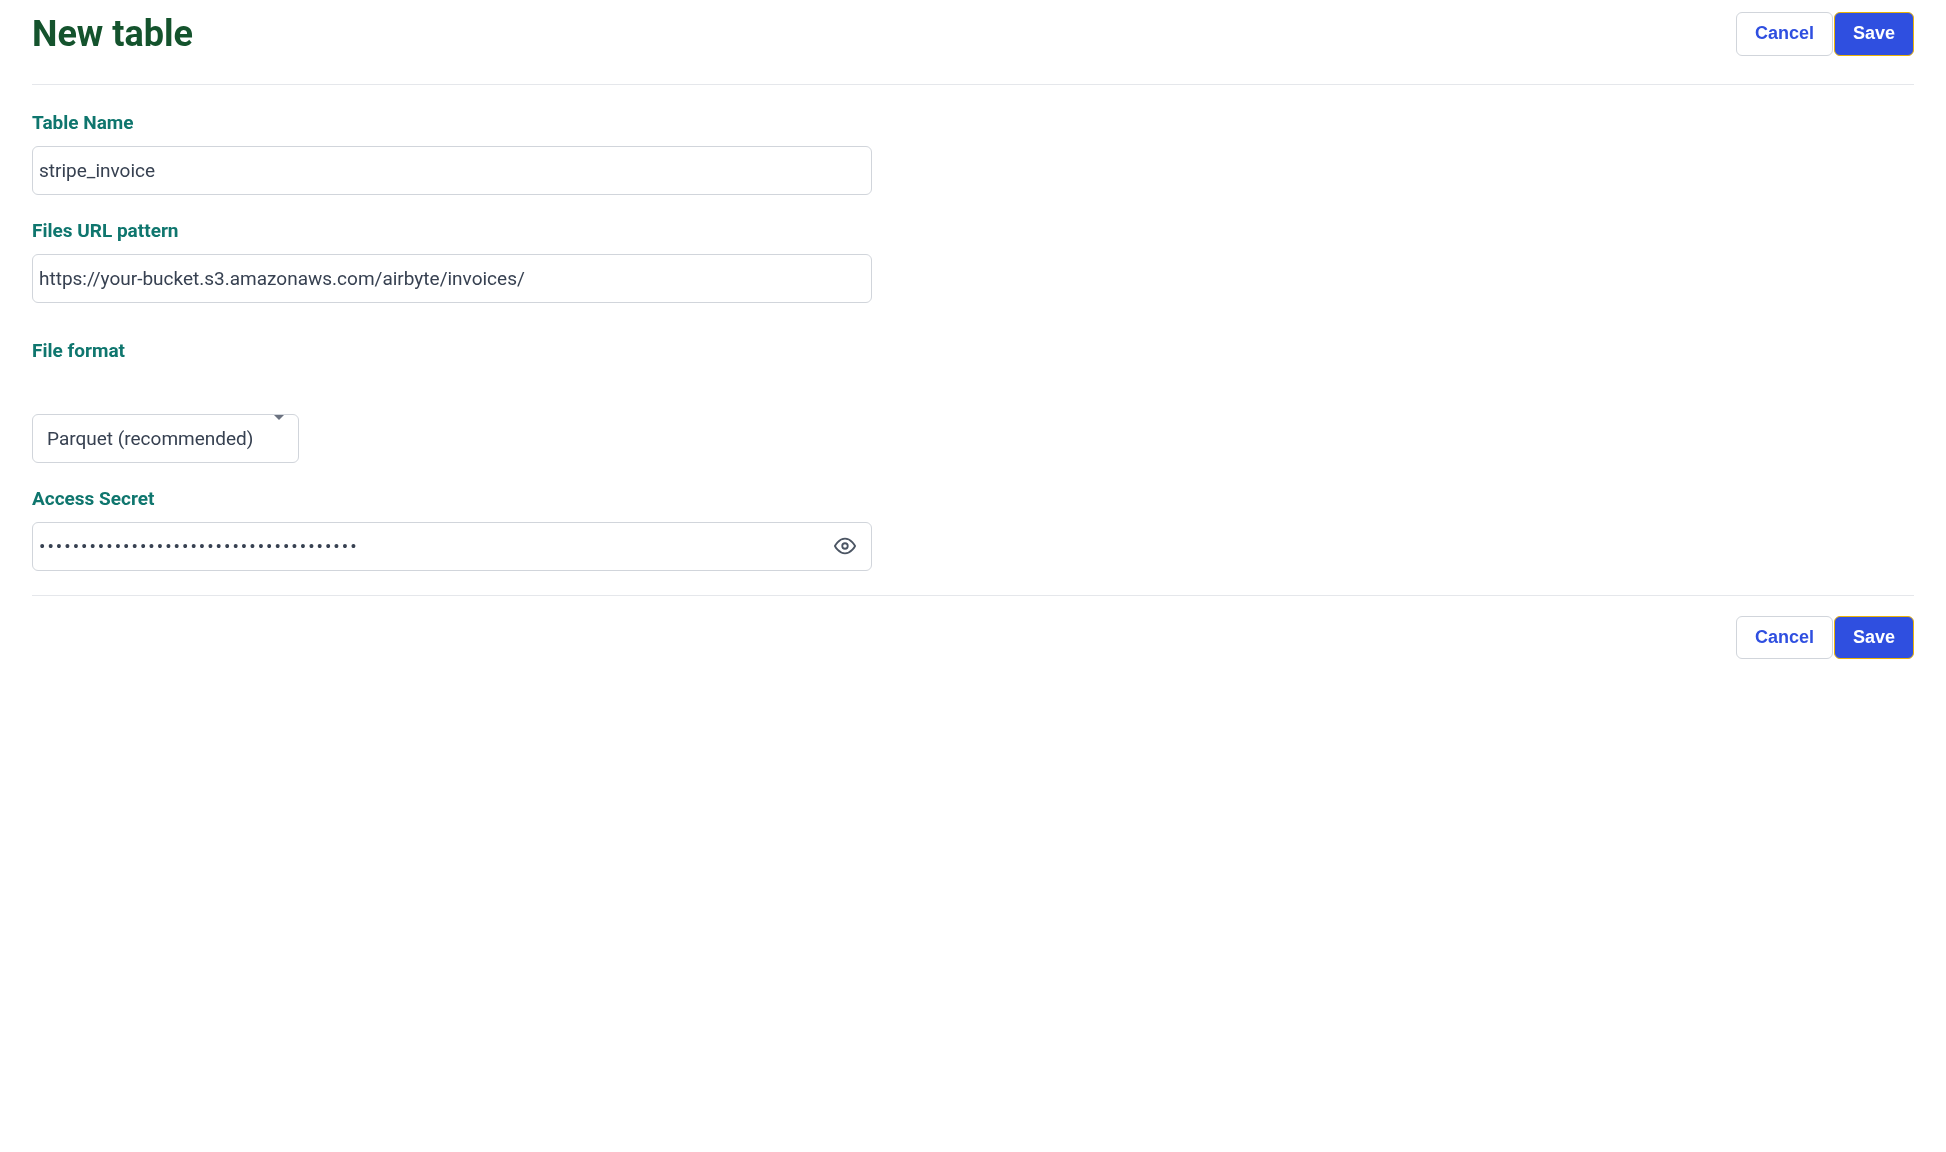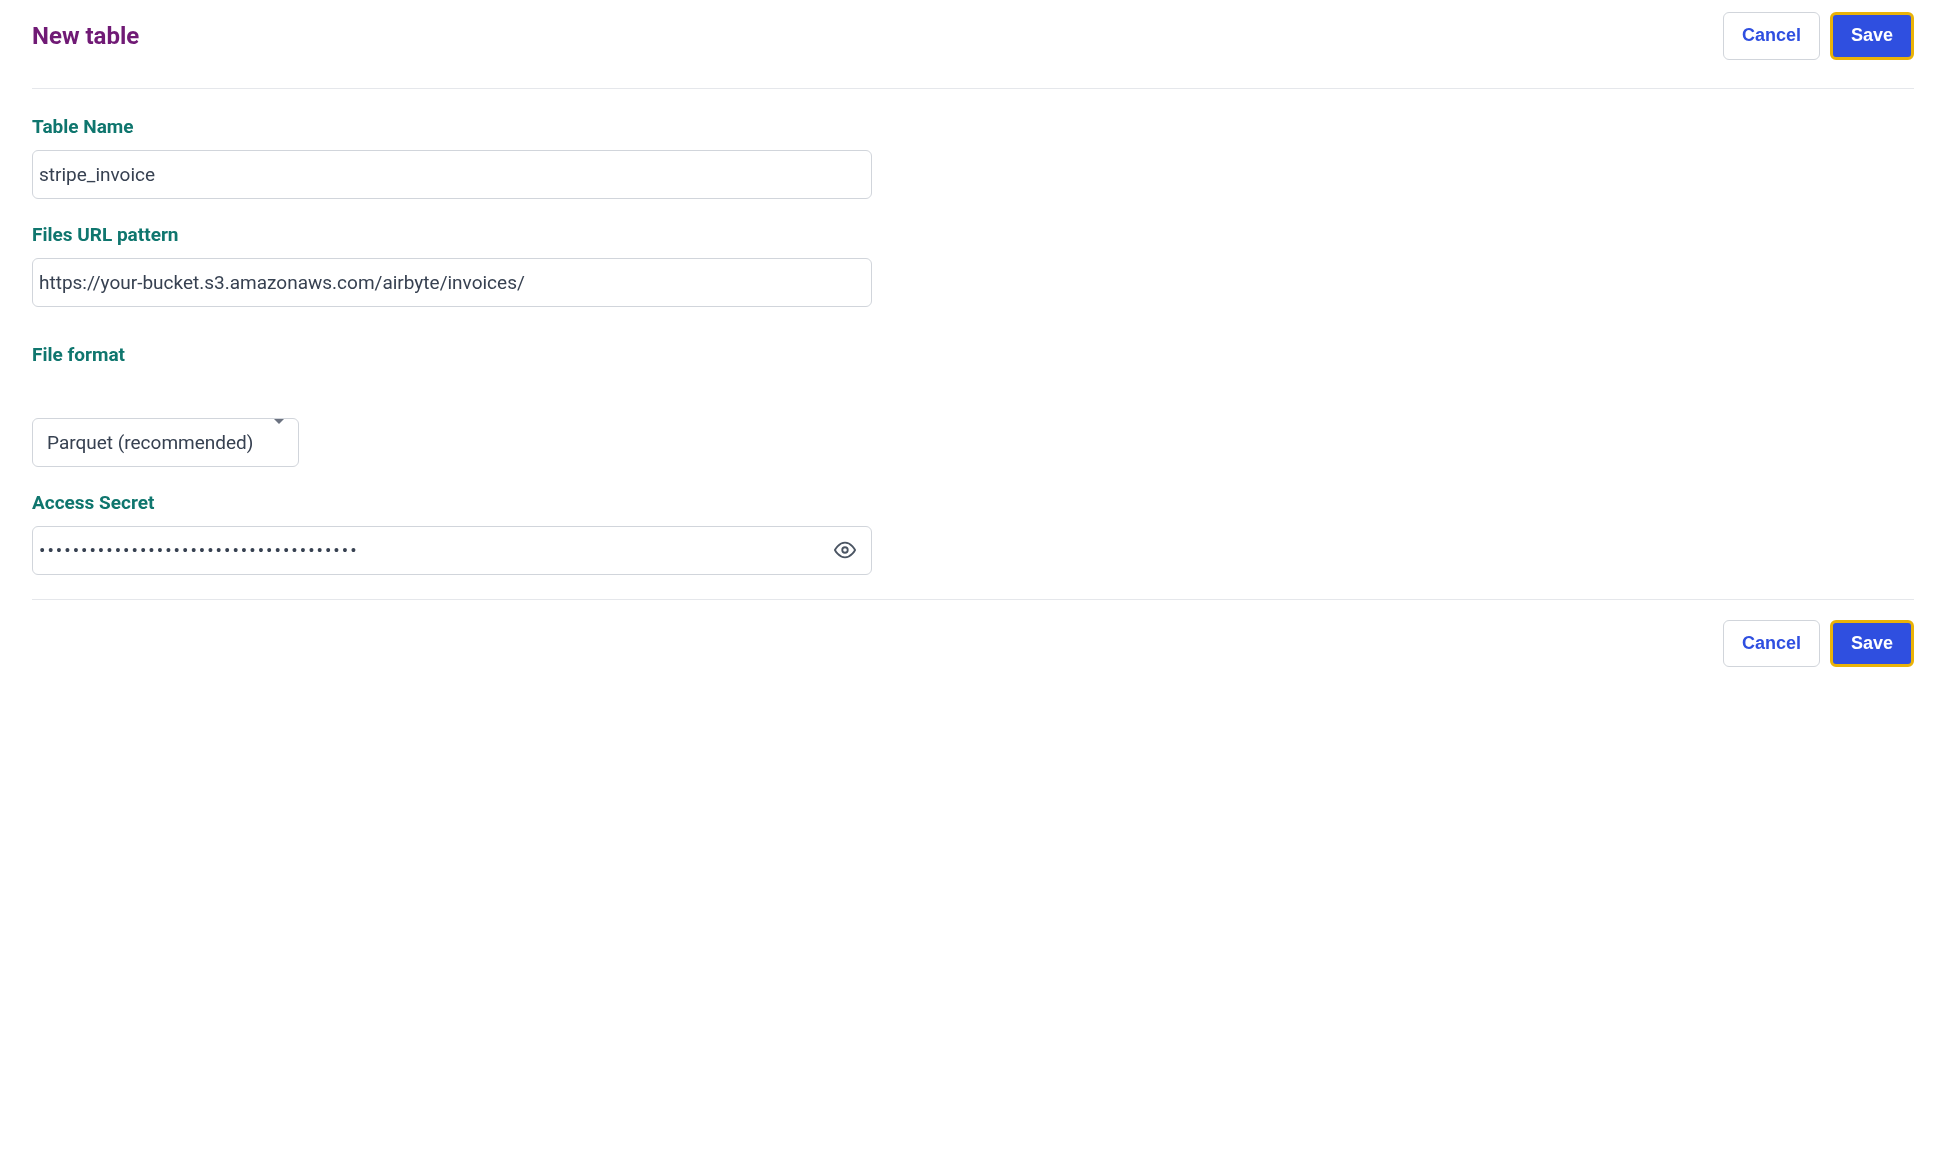--- a/index.html
+++ b/index.html
@@ -15,46 +15,46 @@
     }
     .header {
       display: flex;
       justify-content: space-between;
       align-items: center;
       padding-bottom: 28px;
       border-bottom: 1px solid #e5e7eb;
       margin-bottom: 26px;
     }
     .page-title {
-      font-size: 24px;
+      font-size: 36px;
       font-weight: 700;
-      color: #701a75;
+      color: #14532d;
     }
     .button-group {
       display: flex;
-      gap: 10px;
+      gap: 1px;
     }
     .btn {
       padding: 10px 18px;
       font-size: 18px;
       font-weight: 600;
       border-radius: 6px;
       cursor: pointer;
       border: 1px solid transparent;
       line-height: 1.2;
     }
     .btn-secondary {
       background: #fff;
       color: #2f4fe0;
       border: 1px solid #d1d5db;
     }
     .btn-primary {
       background: #2f4fe0;
       color: #fff;
-      border: 3px solid #eab308;
+      border: 1px solid #eab308;
     }
     .form-area {
       max-width: 840px;
     }
     .form-group {
       margin-bottom: 24px;
     }
     .form-label {
       display: block;
       font-size: 19px;

